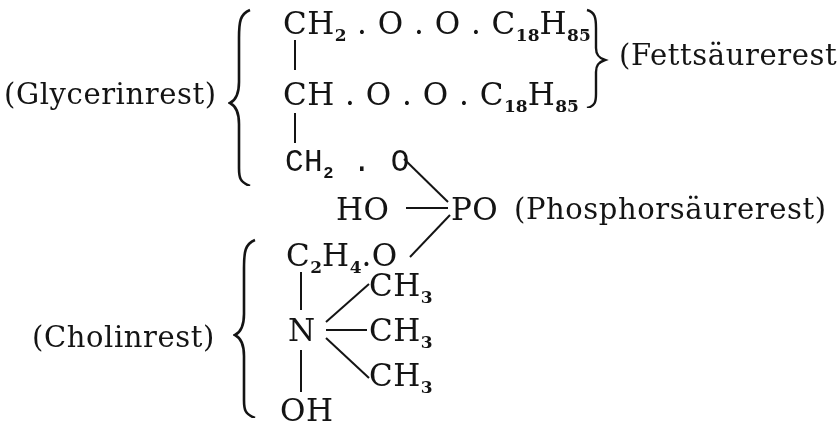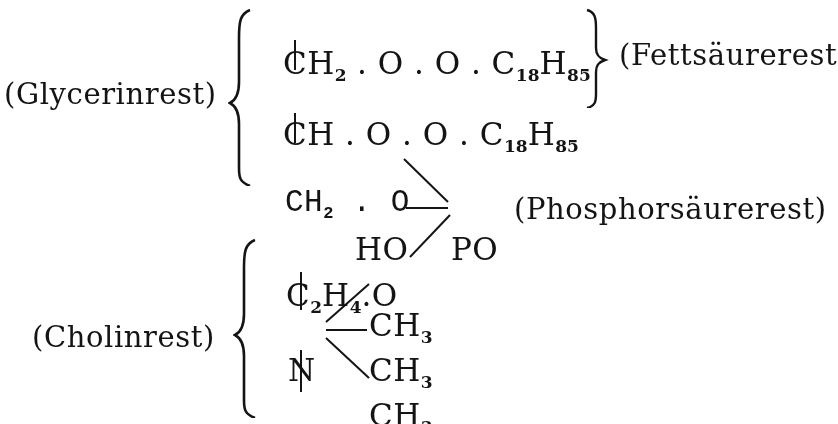--- a/index.html
+++ b/index.html
@@ -1,18 +1,18 @@
 <!DOCTYPE html>
 <html><head>
   <meta charset="utf-8">
   <style>
     html, body { margin: 0; padding: 0; background: #ffffff; }
     body { width: 838px; height: 424px; position: relative; overflow: hidden;
            font-family: "DejaVu Serif", "Liberation Serif", serif; color: #141414; }
-    .t { position: absolute; white-space: nowrap; font-size: 31px; line-height: 1; letter-spacing: 0.5px; margin-top: 40px; }
+    .t { position: absolute; white-space: nowrap; font-size: 31px; line-height: 1; letter-spacing: 0.5px; }
     .lbl { position: absolute; white-space: nowrap; font-size: 29px; line-height: 1; letter-spacing: 0.6px; }
     sub { font-size: 17px; font-weight: bold; vertical-align: -7px; line-height: 0; letter-spacing: 0; }
     svg.lines { position: absolute; left: 0; top: 0; }
     .brace { position: absolute; }
   </style>
 </head>
 <body>
 
 <svg class="lines" width="838" height="424">
 
@@ -51,21 +51,21 @@
 </div>
 
 <div class="t" style="left:283px;top:79px;">
   <span>CH</span><span> . O . O . C</span><sub>18</sub><span>H</span><sub>85</sub>
 </div>
 
 <div class="t" style="left:285px;top:147px;font-family:Liberation Mono, monospace;">
   <span>CH</span><sub>2</sub><span> . O</span>
 </div>
 
-<div class="t" style="left:355px;top:194px;">HO</div>
+<div class="t" style="left:336px;top:194px;">HO</div>
 
 <div class="t" style="left:451px;top:194px;">PO</div>
 
 <div class="t" style="left:286px;top:240px;">
   <span>C</span><sub>2</sub><span>H</span><sub>4</sub><span>.O</span>
 </div>
 
 <div class="t" style="left:288px;top:315px;">N</div>
 
 <div class="t" style="left:369px;top:270px;">

